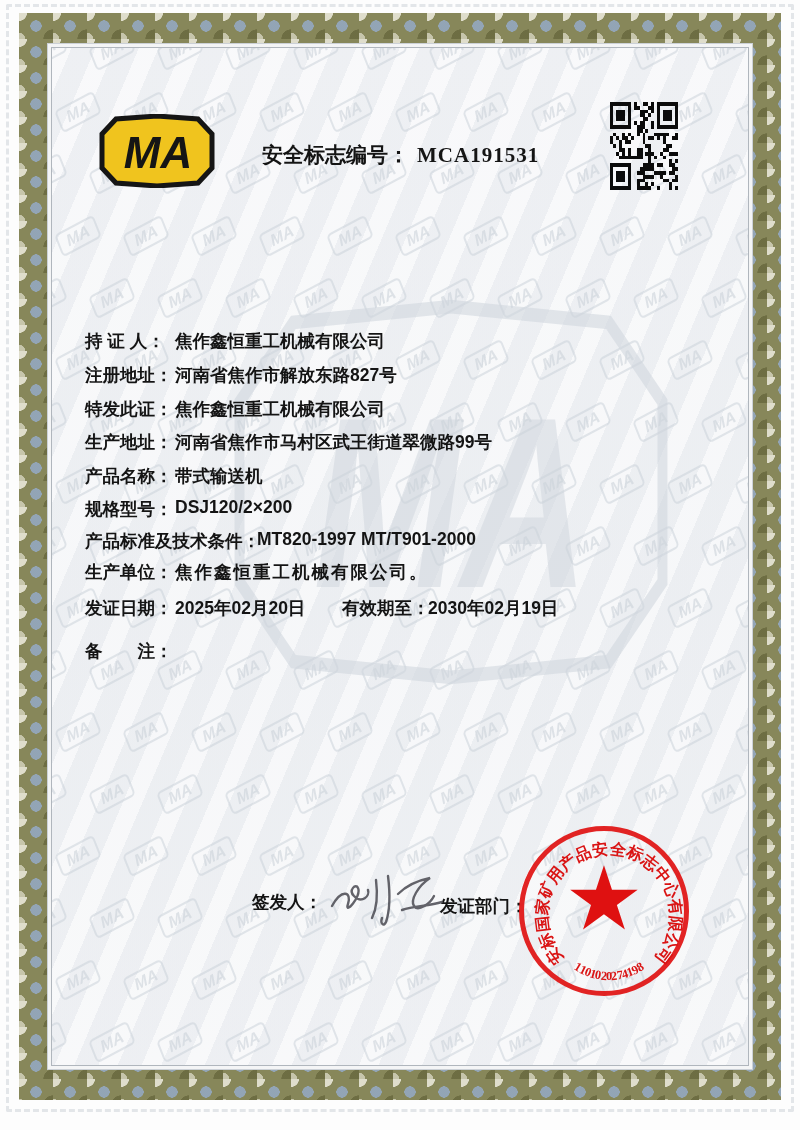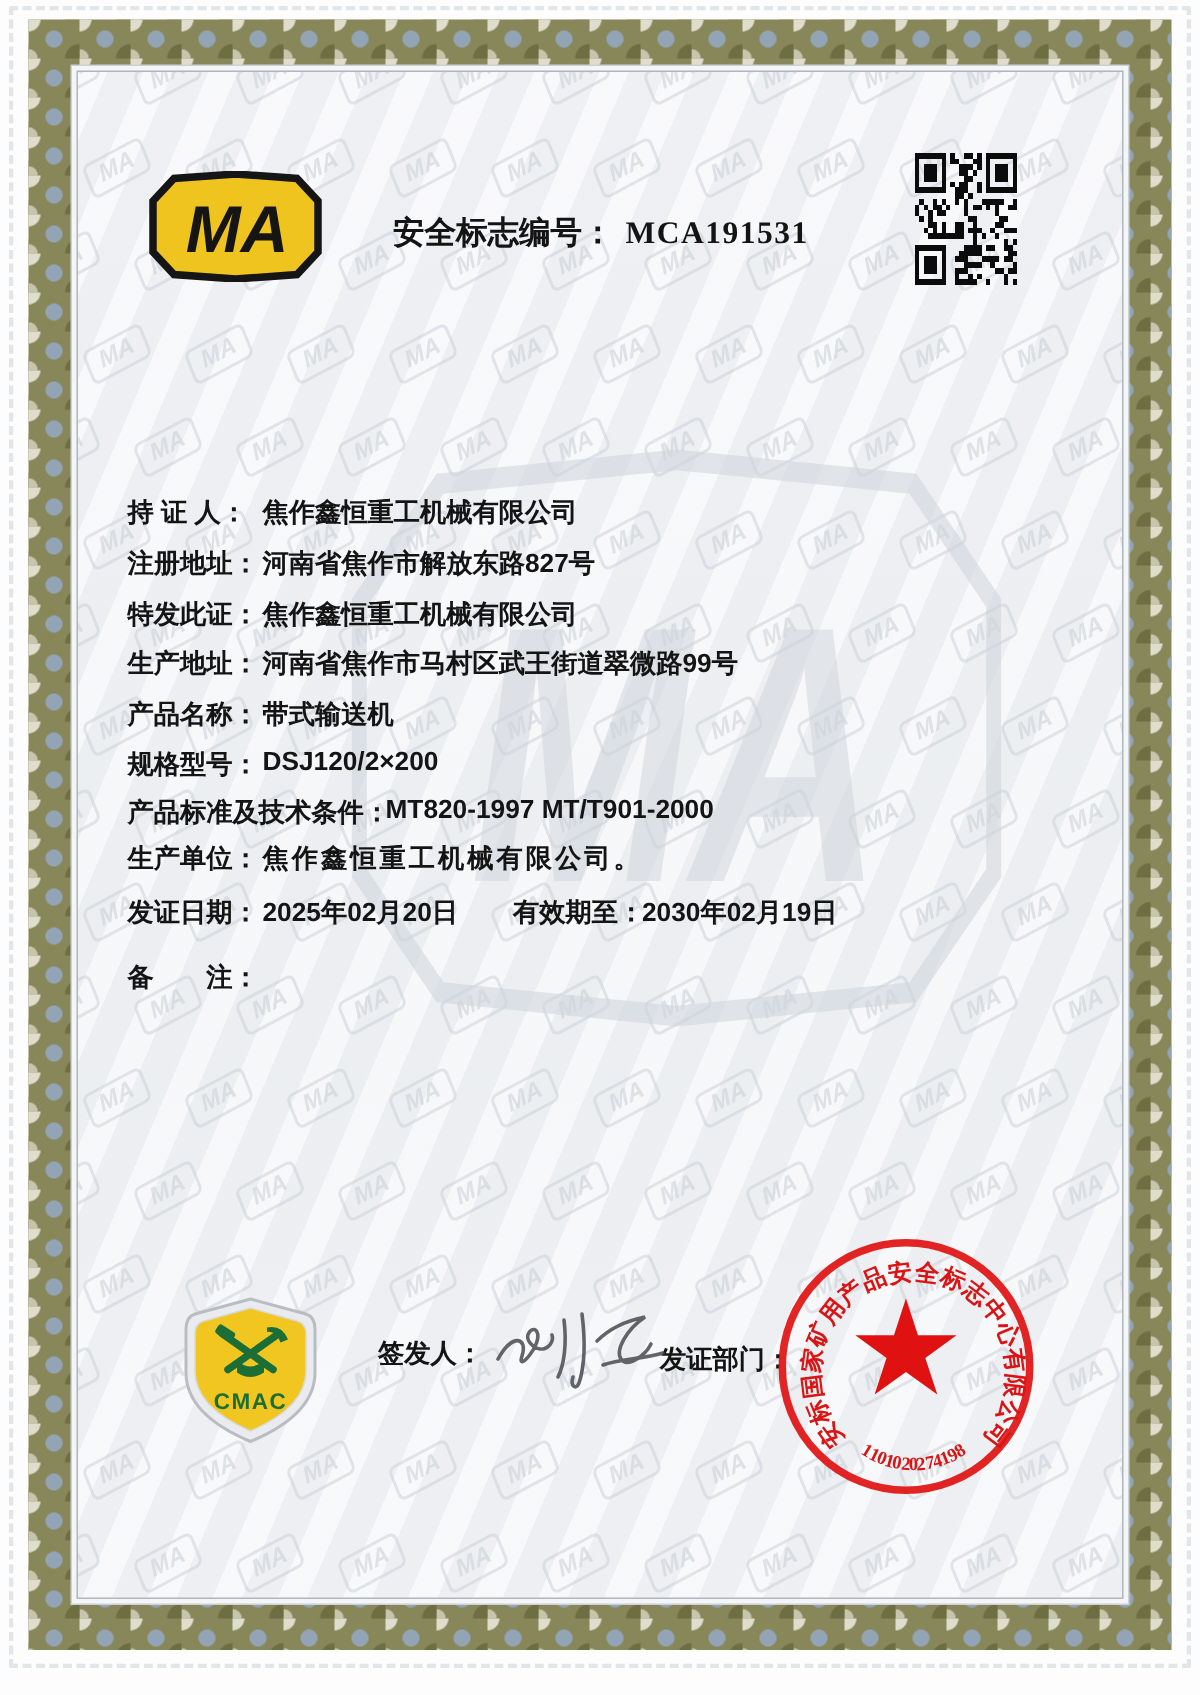--- a/index.html
+++ b/index.html
@@ -609,34 +609,20 @@
       <span class="l2">有效期至：</span>
       <span class="v2">2030年02月19日</span>
     </div>
 
     <div class="abs frow" style="top:639px">
       <span class="lab">备　　注：</span>
       <span class="val"></span>
     </div>
 
 
-    <div class="abs cmac">
-      <svg width="94" height="102" viewBox="0 0 94 102">
-        <path d="M47 3 L84 13 Q90 15 90 23 L90 52 Q90 80 47 98 Q4 80 4 52 L4 23 Q4 15 10 13 Z" fill="#e9ebee" stroke="#b8bdc3" stroke-width="2"></path>
-        <path d="M47 9 L79 18 Q84 20 84 26 L84 51 Q84 75 47 91 Q10 75 10 51 L10 26 Q10 20 15 18 Z" fill="#f2c620" stroke="#d9d9d9" stroke-width="1"></path>
-        <g stroke="#1b6e36" stroke-width="5" stroke-linecap="round">
-          <line x1="28" y1="26" x2="62" y2="50"></line>
-          <line x1="66" y1="26" x2="32" y2="50"></line>
-        </g>
-        <rect x="24" y="22" width="13" height="7" rx="2" fill="#1b6e36" transform="rotate(33 30 25)"></rect>
-        <path d="M58 22 q10 -2 14 8 l-5 2 q-3 -8 -9 -7 Z" fill="#1b6e36"></path>
-        <path d="M38 44 q9 8 18 0 l0 8 q-9 6 -18 0 Z" fill="#1b6e36"></path>
-        <text id="cmacText" x="47" y="76" text-anchor="middle" font-size="15" font-weight="800" fill="#1b6e36" letter-spacing="1" font-family="Liberation Sans, sans-serif">CMAC</text>
-      </svg>
-    </div>
 
     <div class="abs footer-label" style="left:252px;top:890px">签发人：</div>
     <svg class="abs sig-svg" width="140" height="70" viewBox="0 0 140 70">
       <g fill="none" stroke="#4a4a52" stroke-width="2.4" stroke-linecap="round" opacity=".85">
         <path d="M14 40 C24 22 34 26 30 38 C26 50 44 30 40 22 C38 17 30 24 36 30 C44 38 52 30 50 24"></path>
         <path d="M58 14 C60 30 58 44 54 52"></path>
         <path d="M70 10 C72 26 72 44 68 56 C66 61 62 58 64 52"></path>
         <path d="M80 28 C90 18 102 14 112 12 C100 20 92 34 96 40 C100 46 112 38 116 30"></path>
         <path d="M84 44 C96 40 110 40 124 36"></path>
       </g>

